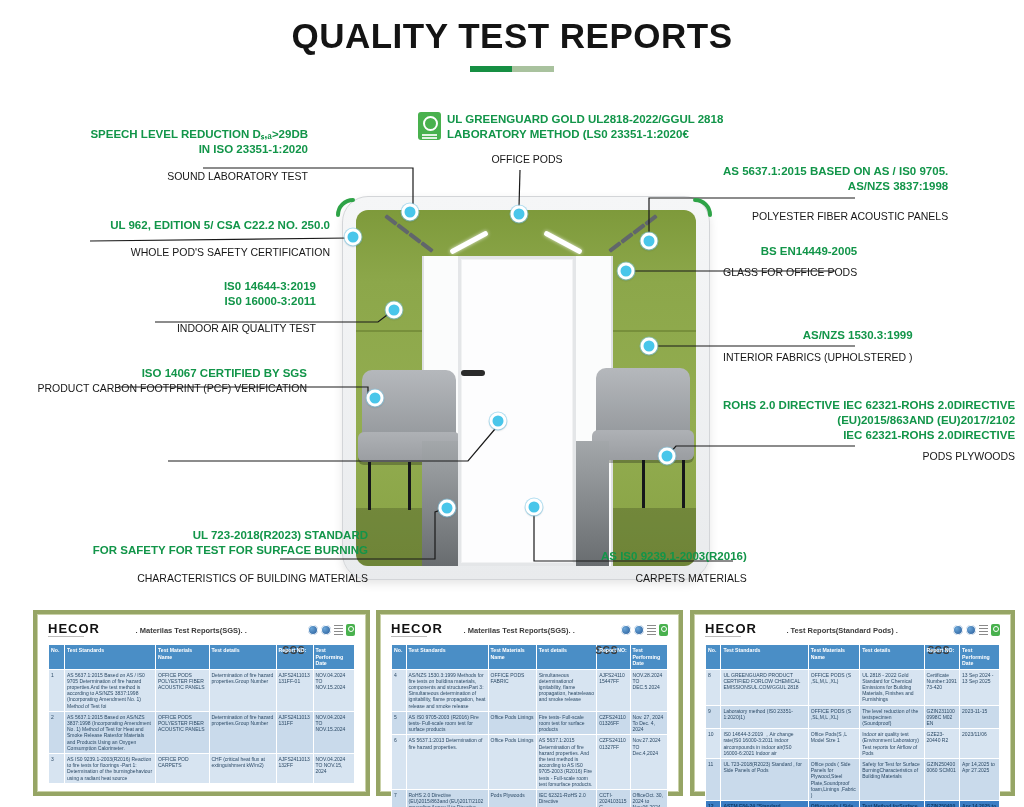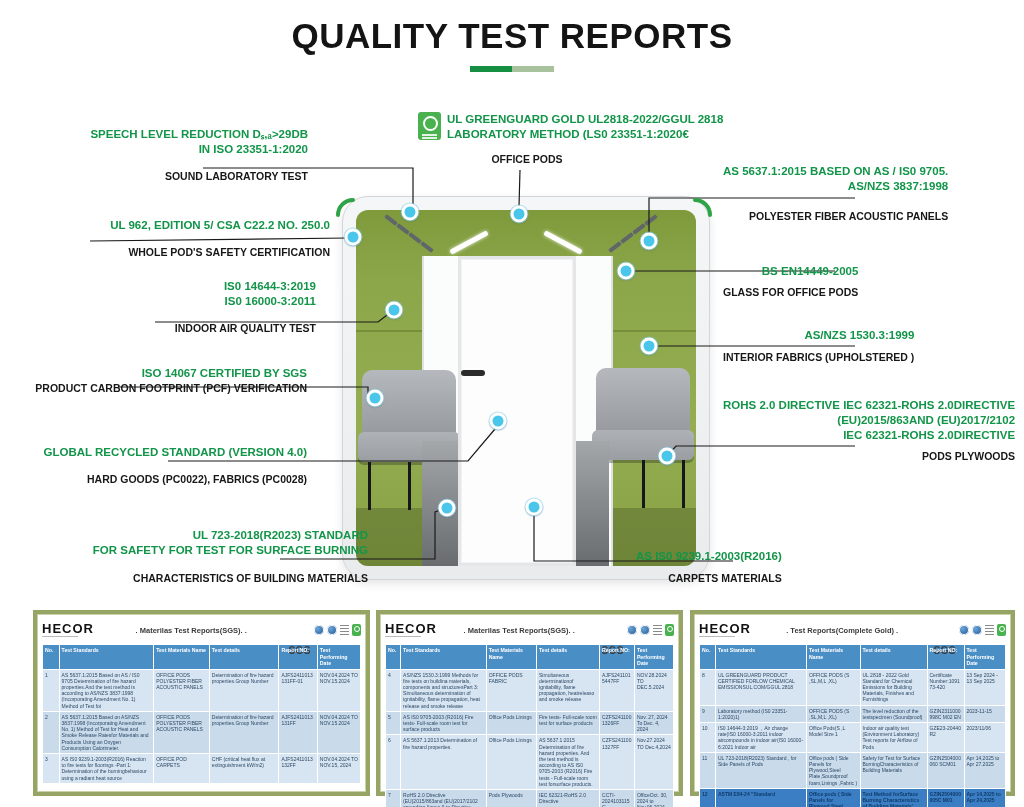--- a/index.html
+++ b/index.html
@@ -9,21 +9,21 @@
   
   .page-title{position:absolute;left:0;top:16px;width:1024px;text-align:center;
     font-size:35px;font-weight:700;color:#141414;letter-spacing:.5px;}
   .title-divider{position:absolute;left:470px;top:66px;width:84px;height:6px;display:flex;}
   .title-divider .d1{width:42px;height:6px;background:#168f43;}
   .title-divider .d2{width:42px;height:6px;background:#a9c29e;}
 
   
   .callout{position:absolute;z-index:6;}
   .callout .std{color:#129549;font-weight:700;font-size:11.5px;line-height:15px;white-space:pre-line;}
-  .callout .lbl{color:#171717;font-weight:700;font-size:10.5px;line-height:13px;}
+  .callout .lbl{color:#171717;font-weight:400;font-size:10.5px;line-height:13px;}
   .co-left{text-align:right;}
   .co-right{text-align:right;}
 
   
   #lines{position:absolute;left:0;top:0;z-index:4;pointer-events:none;}
   .mk{position:absolute;z-index:5;width:11px;height:11px;border-radius:50%;
       background:#49c6ea;border:3px solid #fff;transform:translate(-50%,-50%);
       box-shadow:0 0 0 1px rgba(130,205,235,.6),0 1px 2px rgba(0,0,0,.25);}
 
   
@@ -54,21 +54,21 @@
   .table-pedestal{position:absolute;left:142px;top:192px;width:36px;height:80px;
        background:linear-gradient(#2a2a2c,#141416);}
 
   
   .gg-badge{width:23px;height:28px;border-radius:3px;background:#49b14e;position:relative;flex:0 0 auto;}
   .gg-badge:before{content:"";position:absolute;left:5px;top:4px;width:11px;height:11px;border:2px solid #fff;border-radius:50%;}
   .gg-badge:after{content:"";position:absolute;left:4px;bottom:4px;width:15px;height:2px;background:rgba(255,255,255,.85);box-shadow:0 3px 0 rgba(255,255,255,.85);}
 
   
   .tcard{position:absolute;top:610px;height:186px;z-index:2;background:#fff;
-         border:4px solid #96a565;box-shadow:inset 0 0 0 1px #c9d1a8;padding:4px 5px;box-sizing:border-box;}
+         border:4px solid #96a565;box-shadow:inset 0 0 0 1px #c9d1a8;padding:4px 11px;box-sizing:border-box;}
   .thead-bar{display:flex;align-items:center;justify-content:space-between;height:24px;margin-bottom:2px;}
   .brand{font-size:13px;font-weight:800;color:#111;letter-spacing:1px;line-height:12px;}
   .brand small{display:block;font-size:3px;font-weight:400;color:#999;letter-spacing:0;border-top:1px solid #bbb;margin-top:1px;width:36px;}
   .tcard-title{font-size:7.5px;font-weight:700;color:#3a3a3a;white-space:nowrap;}
   .logo-row{display:flex;align-items:center;gap:3px;}
   .sgs-logo{font-size:10px;font-weight:800;color:#3c3c3c;letter-spacing:.5px;margin-top:40px;}
   .round-logo{width:10px;height:10px;border-radius:50%;background:radial-gradient(circle at 35% 35%,#6aa6d8,#1d4f8f);box-shadow:inset 0 0 0 1px #fff;}
   .ilac{width:9px;height:10px;display:flex;flex-direction:column;justify-content:space-between;}
   .ilac i{display:block;height:1px;background:#8a8a8a;}
   .gg-small{width:9px;height:12px;border-radius:2px;background:#49b14e;position:relative;}
@@ -189,51 +189,47 @@
   </div>
   <div class="callout co-left" style="right:708px;top:279px;">
     <div class="std">IS0 14644-3:2019
 IS0 16000-3:2011</div>
     <div class="lbl" style="margin-top:13px;">INDOOR AIR QUALITY TEST</div>
   </div>
   <div class="callout co-left" style="right:717px;top:366px;">
     <div class="std">ISO 14067 CERTIFIED BY SGS</div>
     <div class="lbl" style="margin-top:1px;white-space:nowrap;">PRODUCT CARBON FOOTPRINT (PCF) VERIFICATION</div>
   </div>
-  <div class="callout co-left" style="right:717px;top:445px;">
-    <div class="std">GLOBAL RECYCLED STANDARD (VERSION 4.0)</div>
-    <div class="lbl" style="margin-top:13px;white-space:nowrap;">HARD GOODS (PC0022), FABRICS (PC0028)</div>
-  </div>
   <div class="callout co-left" style="right:656px;top:528px;">
     <div class="std">UL 723-2018(R2023) STANDARD
 FOR SAFETY FOR TEST FOR SURFACE BURNING</div>
     <div class="lbl" style="margin-top:14px;white-space:nowrap;">CHARACTERISTICS OF BUILDING MATERIALS</div>
   </div>
 
   <div class="callout co-right" style="left:723px;top:164px;">
     <div class="std">AS 5637.1:2015 BASED ON AS / IS0 9705.
 AS/NZS 3837:1998</div>
     <div class="lbl" style="margin-top:16px;">POLYESTER FIBER ACOUSTIC PANELS</div>
   </div>
-  <div class="callout co-right" style="left:723px;top:264px;">
+  <div class="callout co-right" style="left:723px;top:244px;">
     <div class="std">BS  EN14449-2005</div>
     <div class="lbl" style="margin-top:7px;">GLASS FOR OFFICE PODS</div>
   </div>
   <div class="callout co-right" style="left:723px;top:328px;">
     <div class="std">AS/NZS 1530.3:1999</div>
     <div class="lbl" style="margin-top:8px;">INTERIOR  FABRICS (UPHOLSTERED )</div>
   </div>
   <div class="callout co-right" style="left:723px;top:398px;">
     <div class="std">ROHS 2.0 DIRECTIVE    IEC 62321-ROHS 2.0DIRECTIVE
 (EU)2015/863AND (EU)2017/2102
 IEC 62321-ROHS 2.0DIRECTIVE</div>
     <div class="lbl" style="margin-top:7px;">PODS PLYWOODS</div>
   </div>
 
-  <div class="callout co-right" style="left:636px;top:549px;">
+  <div class="callout co-right" style="left:601px;top:549px;">
     <div class="std">AS IS0 9239.1-2003(R2016)</div>
     <div class="lbl" style="margin-top:8px;">CARPETS MATERIALS</div>
   </div>
 
   <div class="tcard" style="left:33px;width:337px;">
     <div class="thead-bar">
       <div class="brand"><span>HECOR</span><small></small></div>
       <div class="tcard-title">. Materilas Test Reports(SGS). .</div>
       <div class="logo-row">
         <span class="sgs-logo">SGS</span>
@@ -365,21 +361,21 @@
             <td>CCTI-2024103115C</td>
             <td>OfficeOct. 30, 2024 to Nov.06,2024</td>
           </tr>
         </tbody>
       </table>
   </div>
 
   <div class="tcard" style="left:690px;width:325px;">
     <div class="thead-bar">
       <div class="brand"><span>HECOR</span><small></small></div>
-      <div class="tcard-title">. Test Reports(Complete Gold) .</div>
+      <div class="tcard-title">. Test Reports(Standard Pods) .</div>
       <div class="logo-row">
         <span class="sgs-logo">SGS</span>
         <span class="round-logo"></span>
         <span class="round-logo"></span>
         <span class="ilac">
             <i></i>
             <i></i>
             <i></i>
             <i></i>
           </span>

